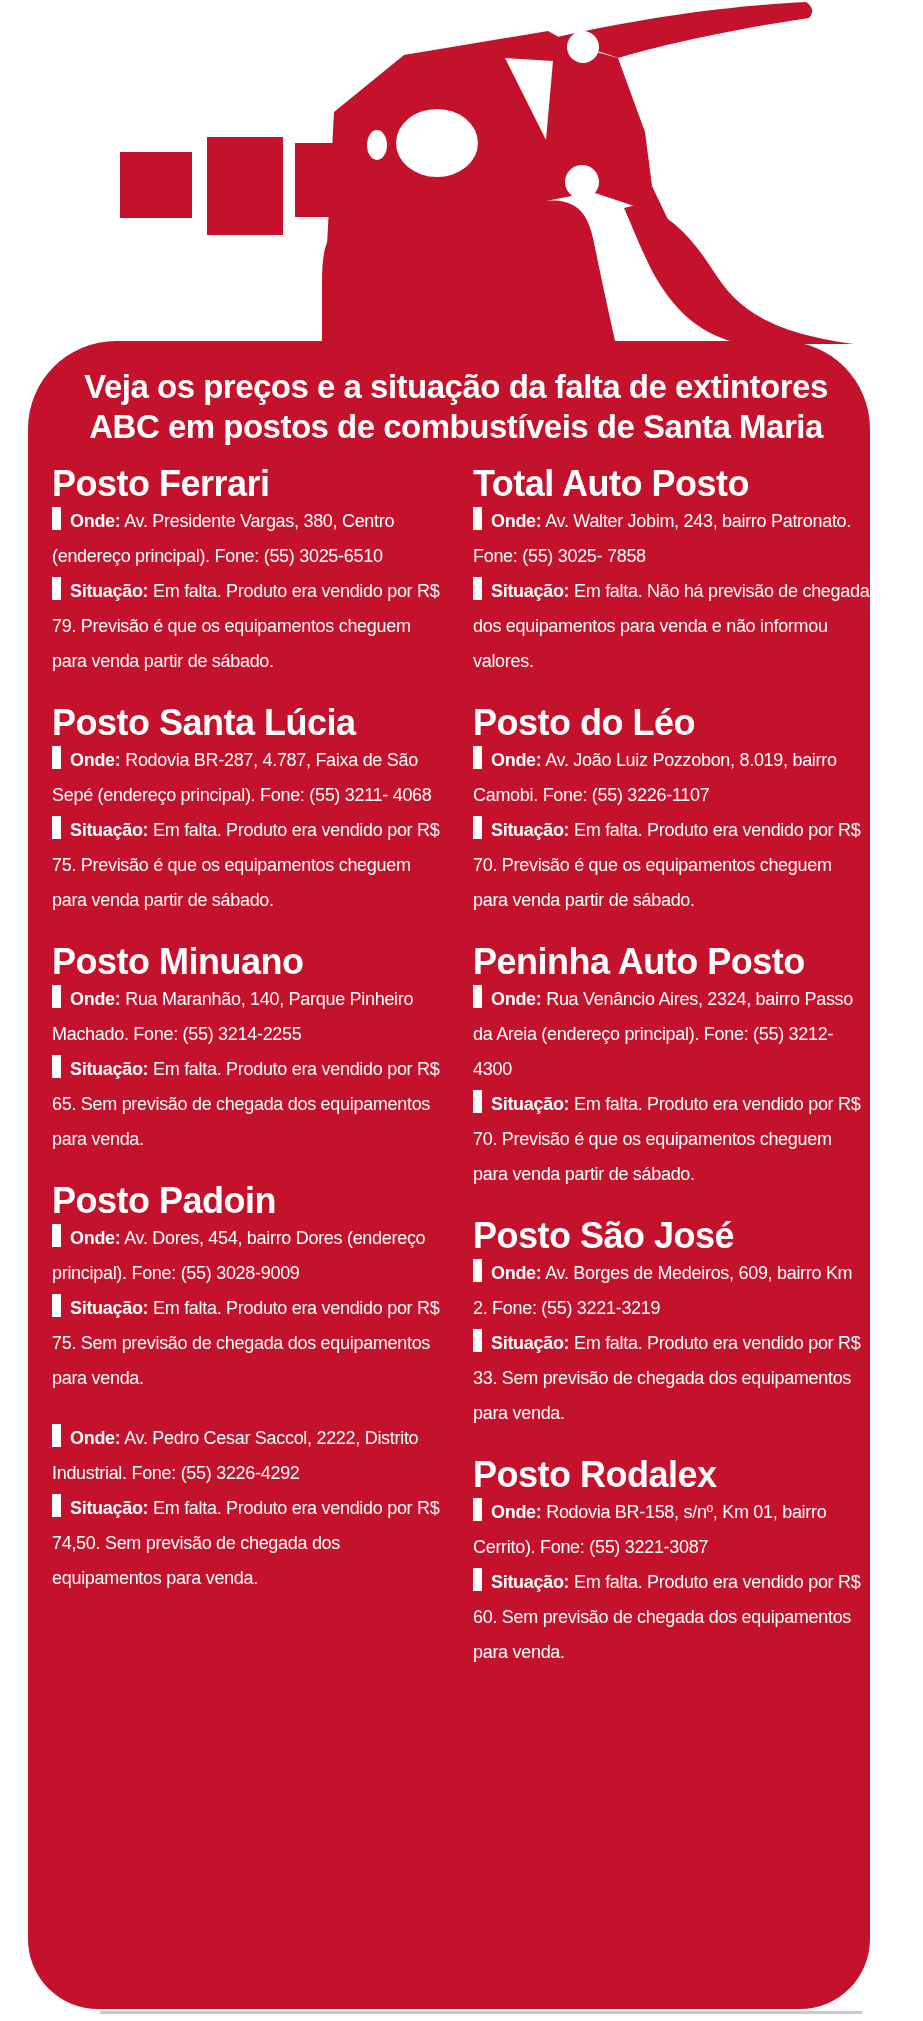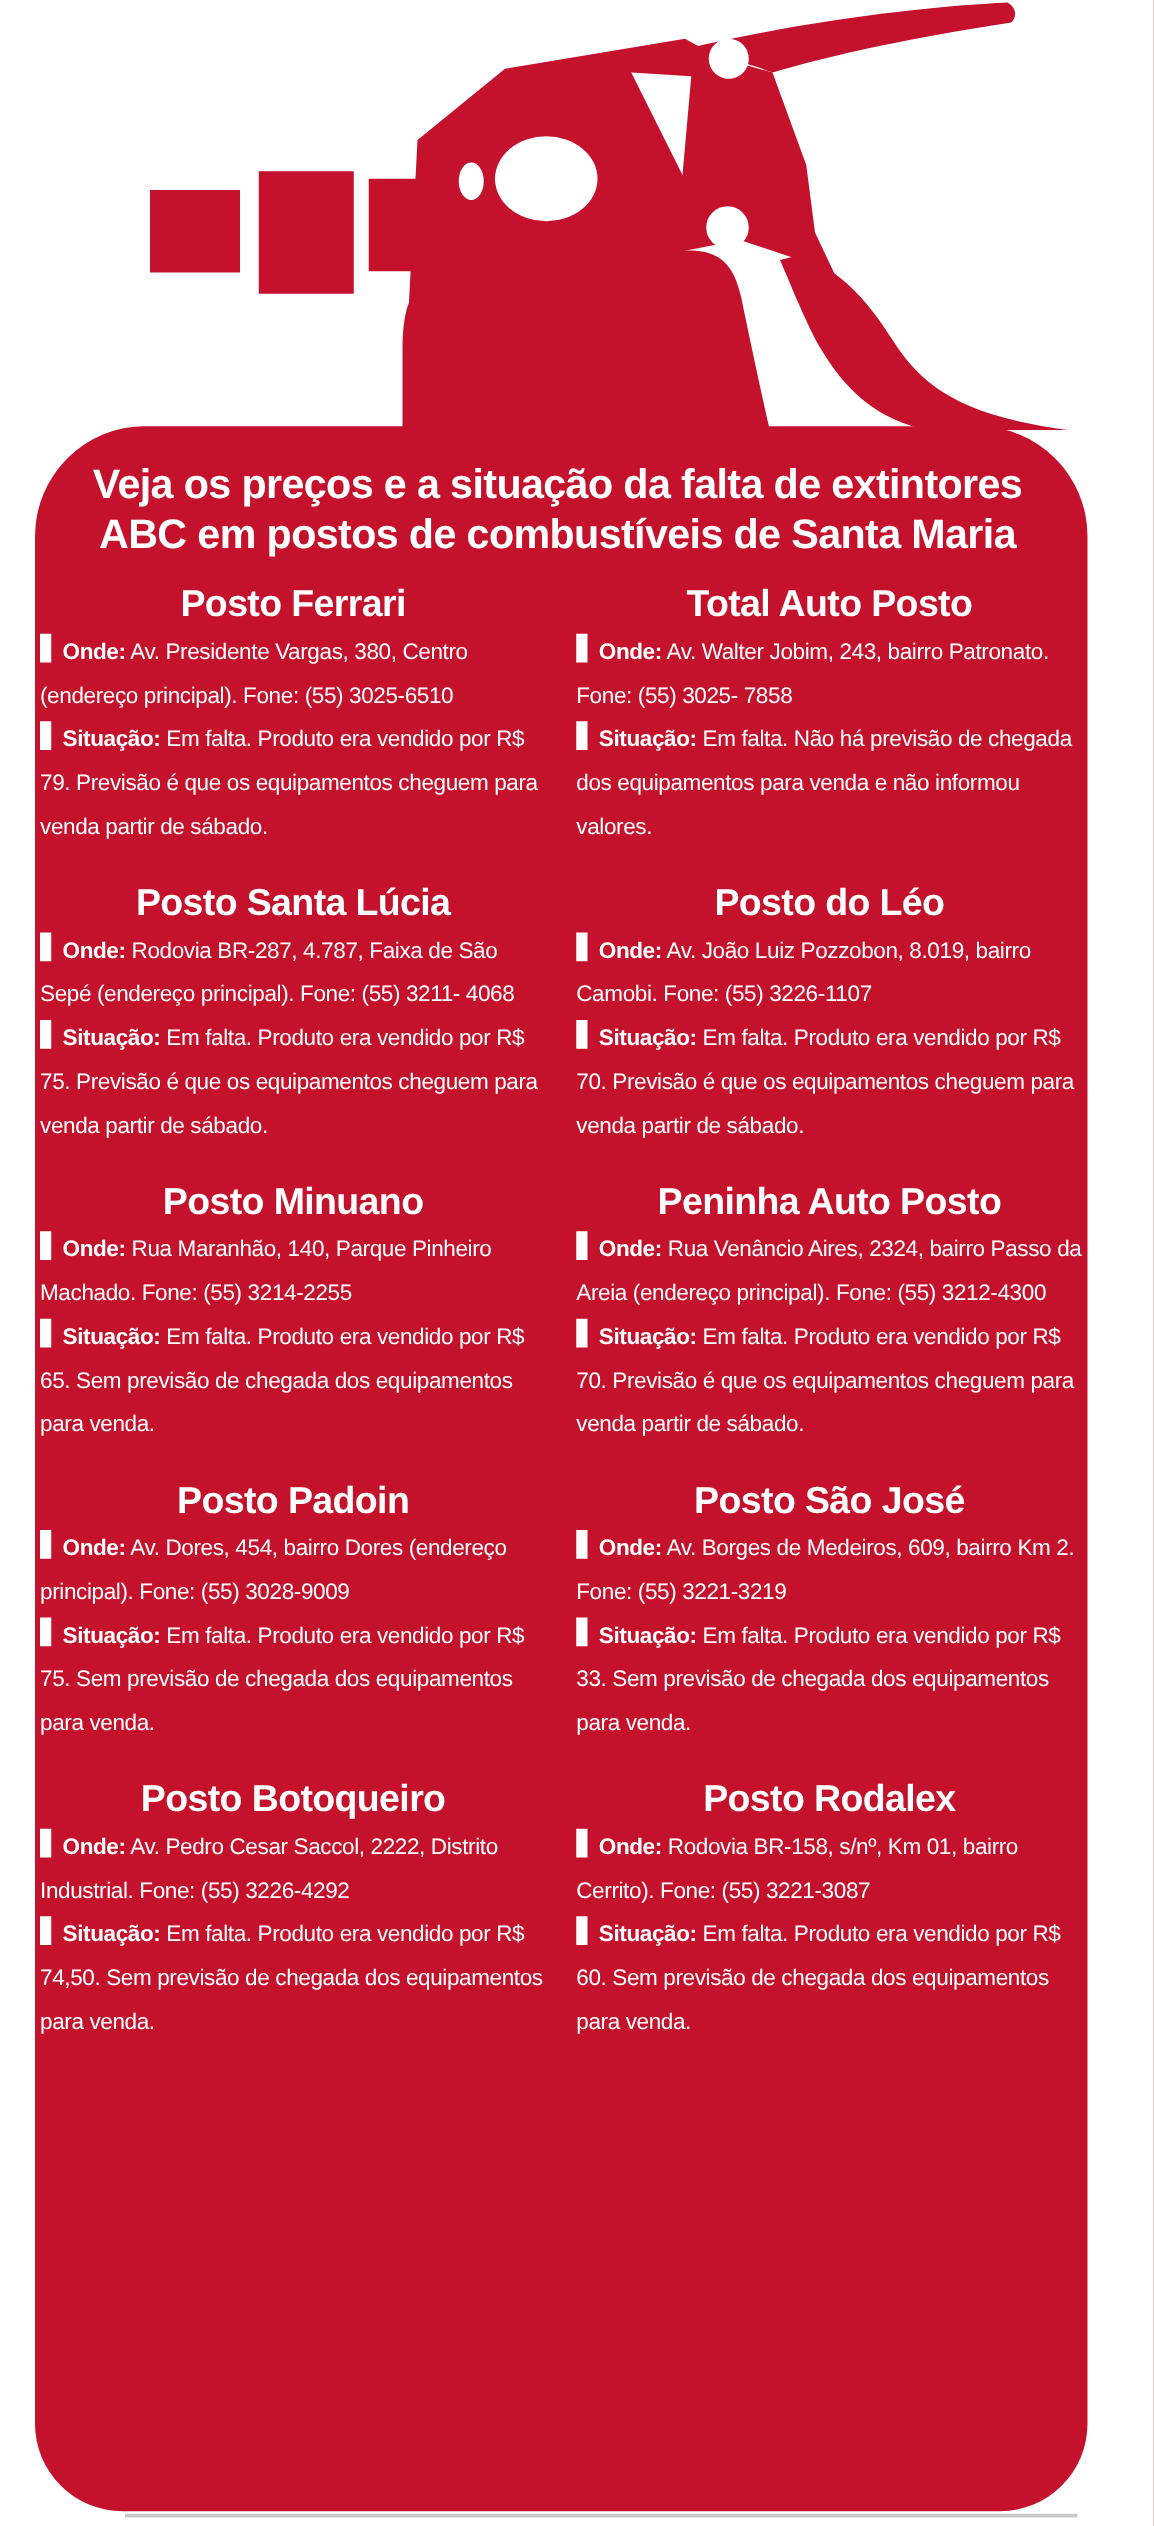--- a/index.html
+++ b/index.html
@@ -11,34 +11,34 @@
     font-family:"Liberation Sans", sans-serif;
     position:relative; overflow:hidden;
   }
   .extinguisher-graphic { position:absolute; top:0; left:0; width:923px; height:345px; }
   .panel {
     position:absolute; left:28px; top:341px;
     width:842px; height:1668px;
     background:var(--red);
     border-radius:88px 88px 70px 70px;
     color:#ffffff;
-    padding:26px 0 0 4px;
+    padding:26px 0 0 24px;
   }
   .panel-title {
     text-align:center; font-weight:bold;
     font-size:33px; line-height:40px; letter-spacing:-0.5px;
     margin:0 10px 0 0;
   }
   .cols { display:flex; margin-top:18px; }
   .col-left  { width:405px; }
   .col-right { width:405px; margin-left:24px; }
   .entry { margin-bottom:25px; }
   .entry-name {
-    font-size:30px; line-height:37px; font-weight:bold;
-    text-align:center; letter-spacing:-0.5px; margin:0 0 2px 0;
+    font-size:36px; line-height:37px; font-weight:bold;
+    text-align:left; letter-spacing:-0.5px; margin:0 0 2px 0;
   }
   .entry-line { font-size:18px; line-height:35px; letter-spacing:-0.3px; margin:0; }
   .lbl { font-weight:bold; }
   .marker {
     display:inline-block; width:9px; height:23px;
     background:#ffffff; margin-right:9px; vertical-align:-3px;
   }
   .gray-line {
     position:absolute; left:100px; top:2011px; width:762px; height:3px;
     background:var(--gray);
@@ -99,21 +99,20 @@
         <p class="entry-line"><span class="marker"></span><span class="lbl">Situação:</span> <span>Em falta. Produto era vendido por R$ 65. Sem previsão de chegada dos equipamentos para venda.</span></p>
       </section>
 
       <section class="entry">
         <h3 class="entry-name">Posto Padoin</h3>
         <p class="entry-line"><span class="marker"></span><span class="lbl">Onde:</span> <span>Av. Dores, 454, bairro Dores (endereço principal). Fone: (55) 3028-9009</span></p>
         <p class="entry-line"><span class="marker"></span><span class="lbl">Situação:</span> <span>Em falta. Produto era vendido por R$ 75. Sem previsão de chegada dos equipamentos para venda.</span></p>
       </section>
 
       <section class="entry">
-        <h3 class="entry-name">Posto Botoqueiro</h3>
         <p class="entry-line"><span class="marker"></span><span class="lbl">Onde:</span> <span>Av. Pedro Cesar Saccol, 2222, Distrito Industrial. Fone: (55) 3226-4292</span></p>
         <p class="entry-line"><span class="marker"></span><span class="lbl">Situação:</span> <span>Em falta. Produto era vendido por R$ 74,50. Sem previsão de chegada dos equipamentos para venda.</span></p>
       </section>
 
     </div>
 
     <div class="col-right">
 
       <section class="entry">
         <h3 class="entry-name">Total Auto Posto</h3>

